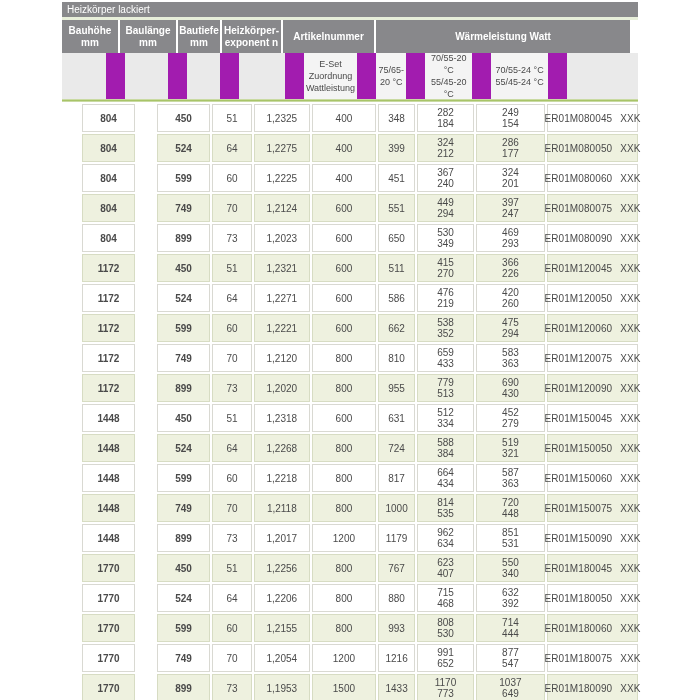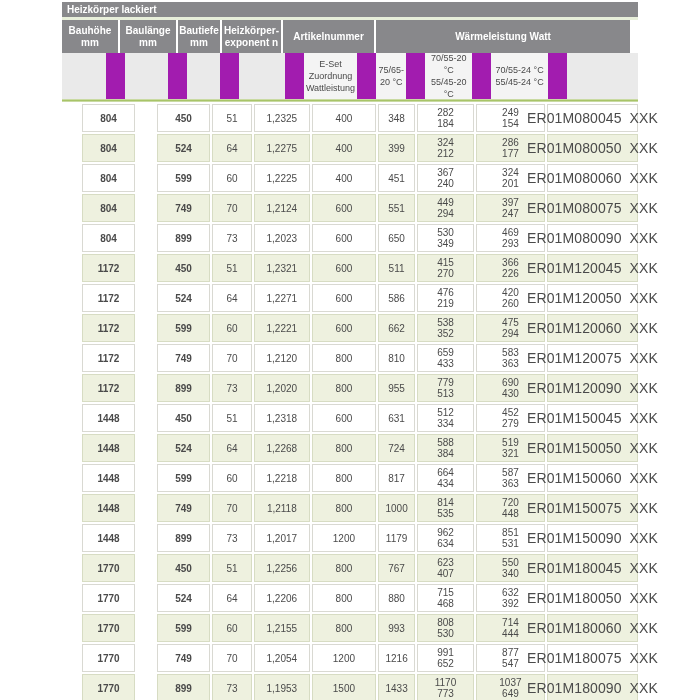--- a/index.html
+++ b/index.html
@@ -4,21 +4,21 @@
 <style>
   html,body{margin:0;padding:0;}
   body{
     width:700px;height:700px;background:#ffffff;overflow:hidden;
     font-family:"Liberation Sans","DejaVu Sans",sans-serif;
     -webkit-font-smoothing:antialiased;
   }
   .tbl{position:absolute;left:62px;top:2px;width:576px;}
   .title-bar{
     height:15px;line-height:15px;background:#88888b;color:#fff;
-    font-size:10px;font-weight:bold;padding-left:5px;box-sizing:border-box;
+    font-size:10px;font-weight:normal;padding-left:5px;box-sizing:border-box;
   }
   .title-gap{height:3px;background:#e8efda;}
   .hdr-row{display:flex;gap:2px;height:33px;border-radius:10px;}
   .hdr-cell{
     background:#88888b;color:#ffffff;font-weight:bold;font-size:10px;
     line-height:12px;display:flex;align-items:center;justify-content:center;
     text-align:center;white-space:pre-line;box-sizing:border-box;
   }
   .sub-row{display:flex;gap:19px;height:46px;background:#a21caf;}
   .sub-cell{
@@ -30,21 +30,21 @@
   .green-line{height:3px;background:linear-gradient(to bottom,#d9e5bf,#a8c468,#d9e5bf);}
   .body-rows{display:flex;flex-direction:column;gap:2px;margin-top:2px;}
   .data-row{display:flex;gap:2px;height:28px;}
   .cell{
     display:flex;flex-direction:column;align-items:center;justify-content:center;
     font-size:10px;color:#4a4a4a;box-sizing:border-box;text-align:center;
     background:#ffffff;border:1px solid #d9d9d2;line-height:11px;
   }
   .data-row.alt .cell{background:#eef1df;border-color:#d7dcc3;}
   .cell.b{font-weight:bold;margin-left:20px;}
-  .cell.art{font-size:14px;flex-direction:row;letter-spacing:0.1px;}
+  .cell.art{font-size:10px;flex-direction:row;letter-spacing:0.1px;}
   .dot{display:inline-block;width:3px;height:3px;border-radius:50%;
        background:#b5c83e;margin:0 4px;vertical-align:middle;}
   .w1{width:56px}.w2{width:56px}.w3{width:42px}.w4{width:59px}
   .w5{width:68px}.w6{width:39px}.w7{width:60px}.w8{width:73px}
   .w9{width:91px}.wm{width:254px}
 </style>
 </head>
 <body>
 
 <div class="tbl">

